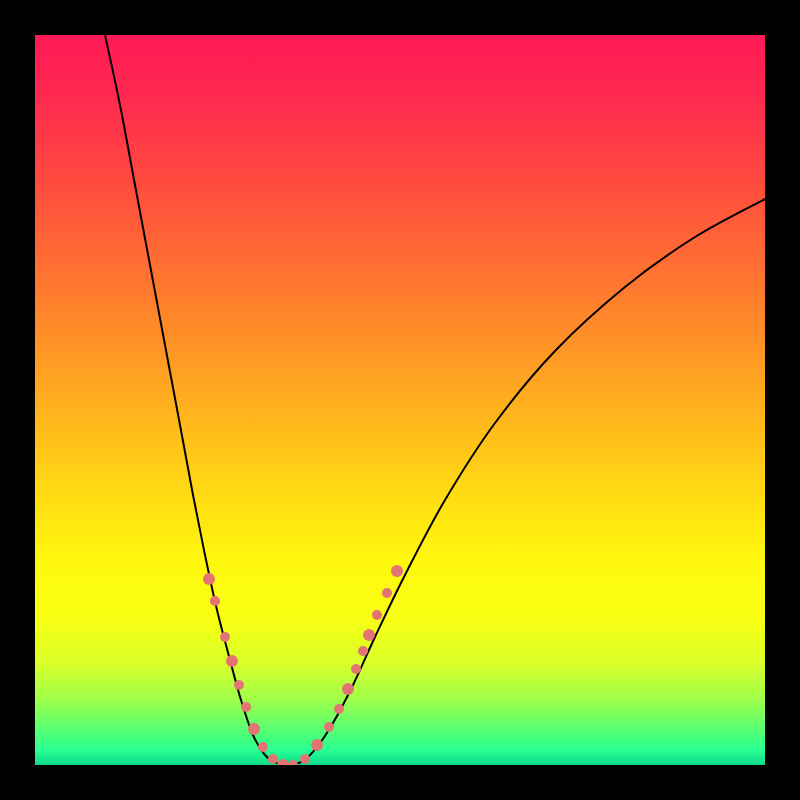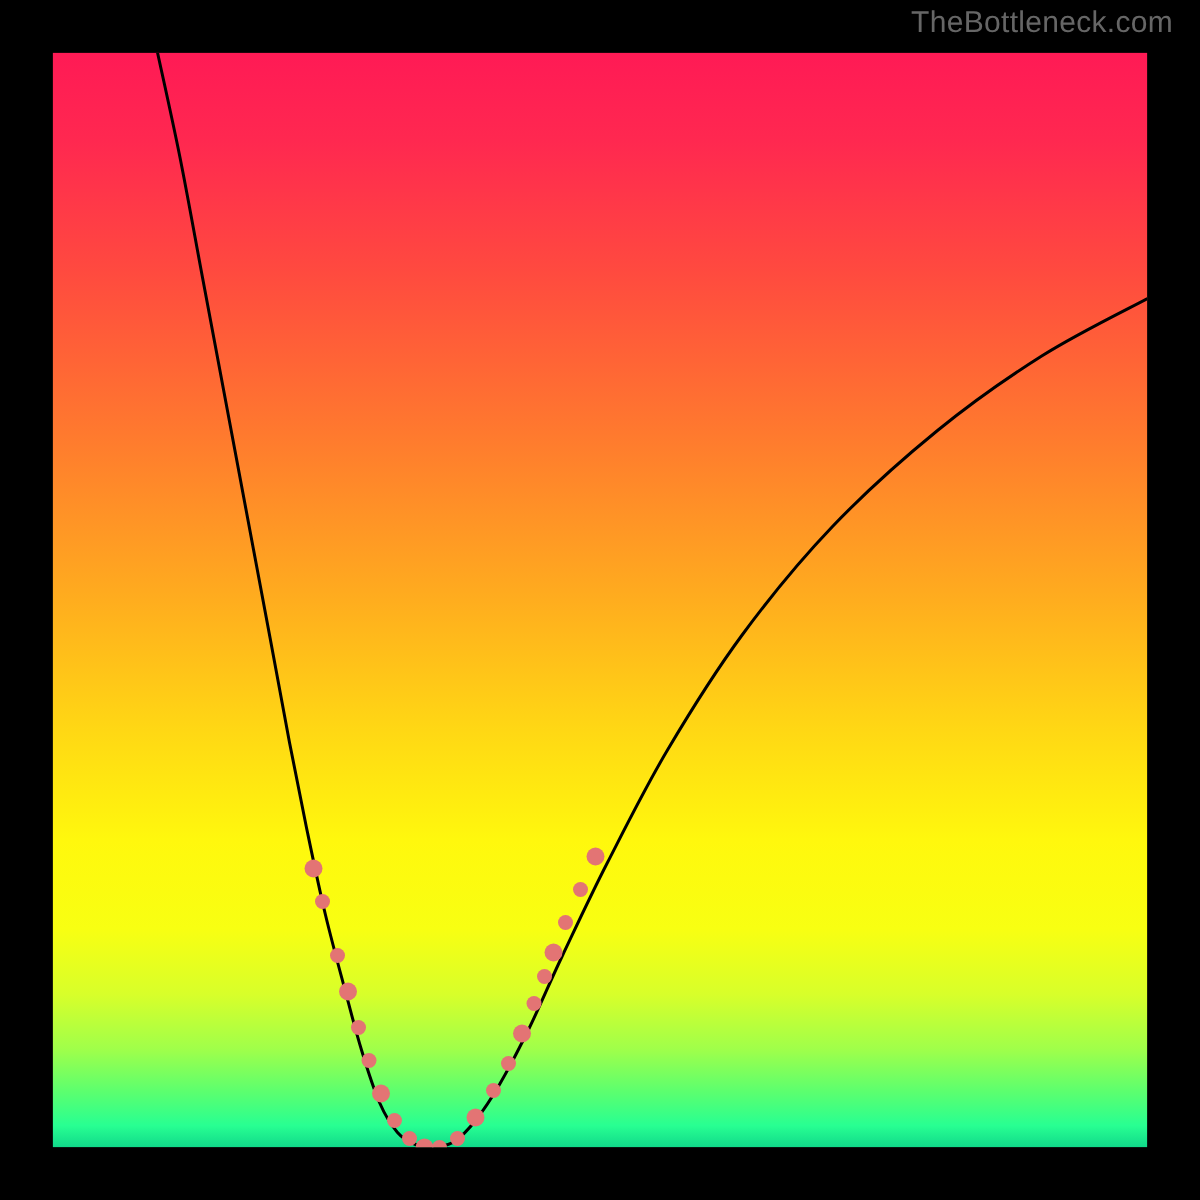--- a/index.html
+++ b/index.html
@@ -47,21 +47,20 @@
     left: 0;
     top: 0;
     width: 730px;
     height: 730px;
   }
 </style>
 </head>
 <body>
 
 <div class="container">
-  <div class="watermark">TheBottleneck.com</div>
 
   <div class="plot-area">
     <svg class="gradient" viewBox="0 0 730 730" preserveAspectRatio="none">
       <defs>
         <linearGradient id="bg" x1="0" y1="0" x2="0" y2="1">
             <stop offset="0%" stop-color="#ff1a55"></stop>
             <stop offset="8%" stop-color="#ff2850"></stop>
             <stop offset="20%" stop-color="#ff4a3f"></stop>
             <stop offset="35%" stop-color="#ff7a2e"></stop>
             <stop offset="50%" stop-color="#ffad1e"></stop>

